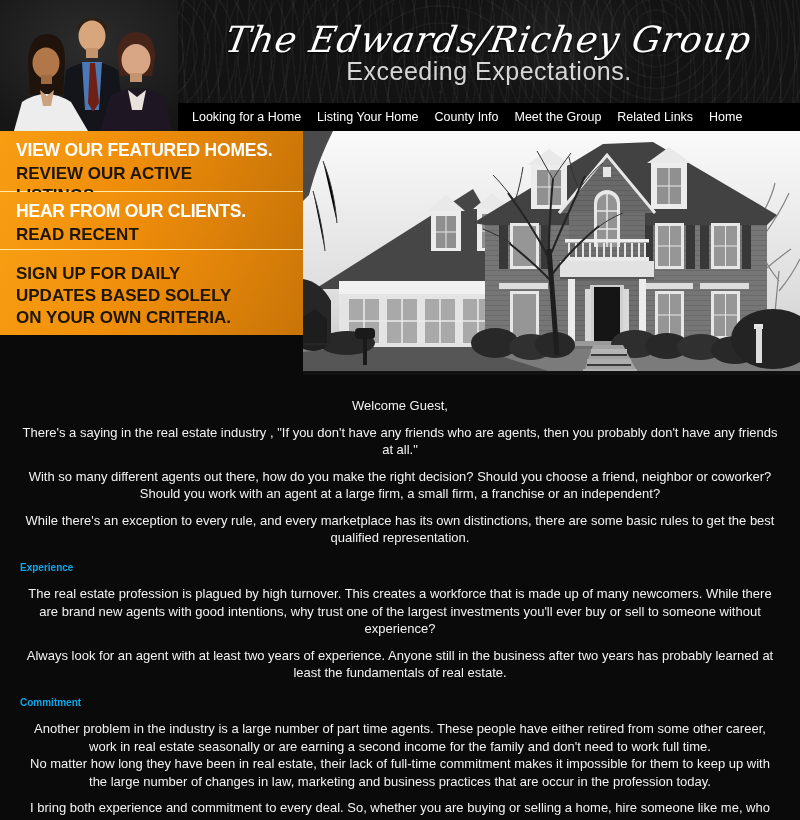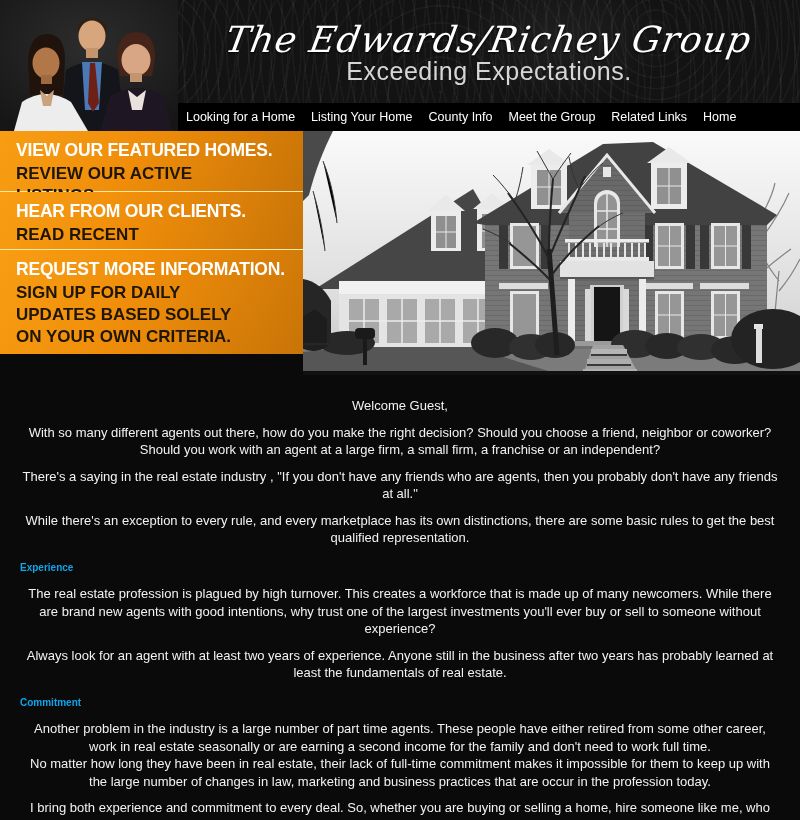--- a/index.html
+++ b/index.html
@@ -13,21 +13,21 @@
       repeating-radial-gradient(circle at 55% 70%, rgba(255,255,255,0.04) 0 1px, transparent 2px 17px),
       repeating-radial-gradient(circle at 82% 25%, rgba(255,255,255,0.04) 0 1px, transparent 2px 11px),
       radial-gradient(ellipse 160px 90px at 70% 30%, rgba(255,255,255,0.05), transparent 70%);}
   .brand{position:absolute;left:178px;right:0;top:0;height:104px;display:flex;flex-direction:column;
          align-items:center;justify-content:center;}
   .brand-title{color:#ffffff;font-family:"DejaVu Serif",serif;font-style:italic;font-size:36px;
                transform:skewX(-10deg);letter-spacing:1px;white-space:nowrap;text-shadow:0 1px 2px #000;}
   .brand-tagline{color:#d6d6d6;font-size:25px;letter-spacing:0.5px;margin-top:-3px;}
   .team-photo{position:absolute;left:0;top:0;width:178px;height:131px;display:block;}
   .nav{position:absolute;left:178px;right:0;top:103px;height:28px;background:#000;
-       display:flex;align-items:center;}
+       display:flex;align-items:center;padding-left:6px;}
   .nav a{color:#fff;font-size:12.5px;text-decoration:none;padding:0 8px;white-space:nowrap;}
 
   
   .sidebar{position:absolute;left:0;top:131px;width:303px;height:173px;display:flex;flex-direction:column;}
   .side-item{box-sizing:border-box;padding:10px 10px 6px 16px;cursor:pointer;
      background:linear-gradient(118deg,#f89e13 0%,#ef8d0a 45%,#c87408 100%);
      border-bottom:1px solid #ffe9a6;}
   .side-item:last-child{border-bottom:none;flex:1;}
   .side-item-1{height:61px;} .side-item-2{height:58px;} .side-item-3{height:58px;}
   .side-title{color:#ffffff;font-size:17.5px;font-weight:bold;letter-spacing:-0.2px;line-height:1.08;}
@@ -101,21 +101,20 @@
   <div class="sidebar">
     <div class="side-item side-item-1">
       <div class="side-title">VIEW OUR FEATURED HOMES.</div>
       <div class="side-sub">REVIEW OUR ACTIVE LISTINGS.</div>
     </div>
     <div class="side-item side-item-2">
       <div class="side-title">HEAR FROM OUR CLIENTS.</div>
       <div class="side-sub">READ RECENT EXPERIENCES WITH OUR TEAM.</div>
     </div>
     <div class="side-item">
-      <div class="side-title">REQUEST MORE INFORMATION.</div>
       <div class="side-sub">SIGN UP FOR DAILY UPDATES BASED SOLELY ON YOUR OWN CRITERIA.</div>
     </div>
   </div>
 
   <svg class="house-photo" viewBox="0 0 497 244" aria-hidden="true">
     <defs>
       <linearGradient id="sky" x1="0" y1="0" x2="0" y2="1">
         <stop offset="0" stop-color="#fafafa"></stop>
           <stop offset="0.7" stop-color="#dcdcdc"></stop>
           <stop offset="1" stop-color="#c6c6c6"></stop>
@@ -320,22 +319,22 @@
     </g>
     <g>
       <rect x="451" y="193" width="9" height="5" fill="#e4e4e4"></rect>
       <rect x="453" y="196" width="6" height="36" fill="#dedede"></rect>
     </g>
     <rect x="0" y="240" width="497" height="4" fill="#111111"></rect>
   </svg>
 
   <div class="content">
     <p>Welcome Guest,</p>
+    <p>There's a saying in the real estate industry , "If you don't have any friends who are agents, then you probably don't have any friends at all."</p>
     <p>With so many different agents out there, how do you make the right decision? Should you choose a friend, neighbor or coworker? Should you work with an agent at a large firm, a small firm, a franchise or an independent?</p>
-    <p>There's a saying in the real estate industry , "If you don't have any friends who are agents, then you probably don't have any friends at all."</p>
     <p>While there's an exception to every rule, and every marketplace has its own distinctions, there are some basic rules to get the best qualified representation.</p>
 
     <div class="section-heading">Experience</div>
     <p>The real estate profession is plagued by high turnover. This creates a workforce that is made up of many newcomers. While there are brand new agents with good intentions, why trust one of the largest investments you'll ever buy or sell to someone without experience?</p>
     <p>Always look for an agent with at least two years of experience. Anyone still in the business after two years has probably learned at least the fundamentals of real estate.</p>
 
     <div class="section-heading">Commitment</div>
     <p class="tight">Another problem in the industry is a large number of part time agents. These people have either retired from some other career, work in real estate seasonally or are earning a second income for the family and don't need to work full time.</p>
     <p class="tight">No matter how long they have been in real estate, their lack of full-time commitment makes it impossible for them to keep up with the large number of changes in law, marketing and business practices that are occur in the profession today.</p>
 

